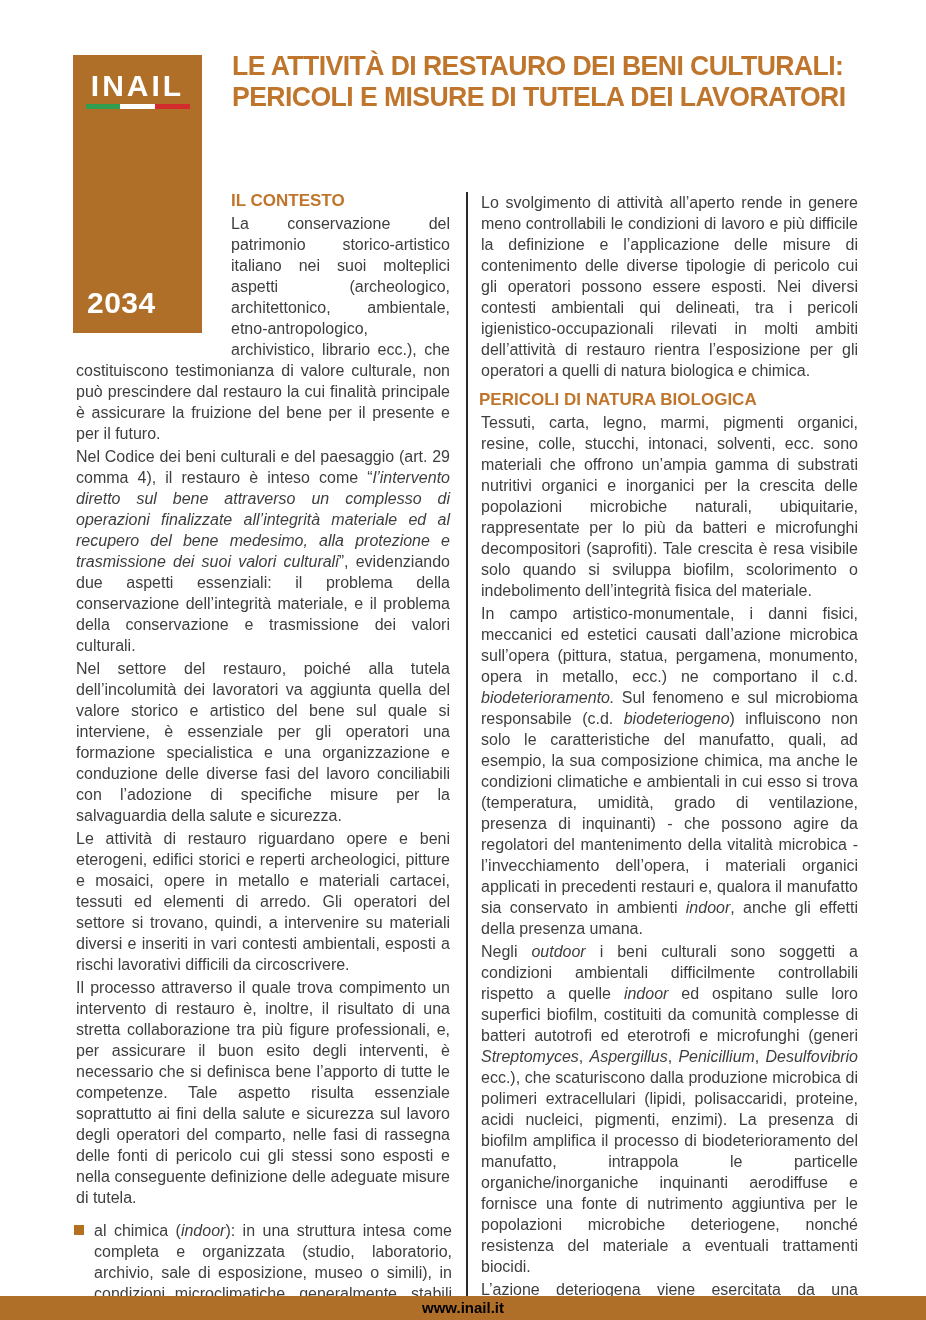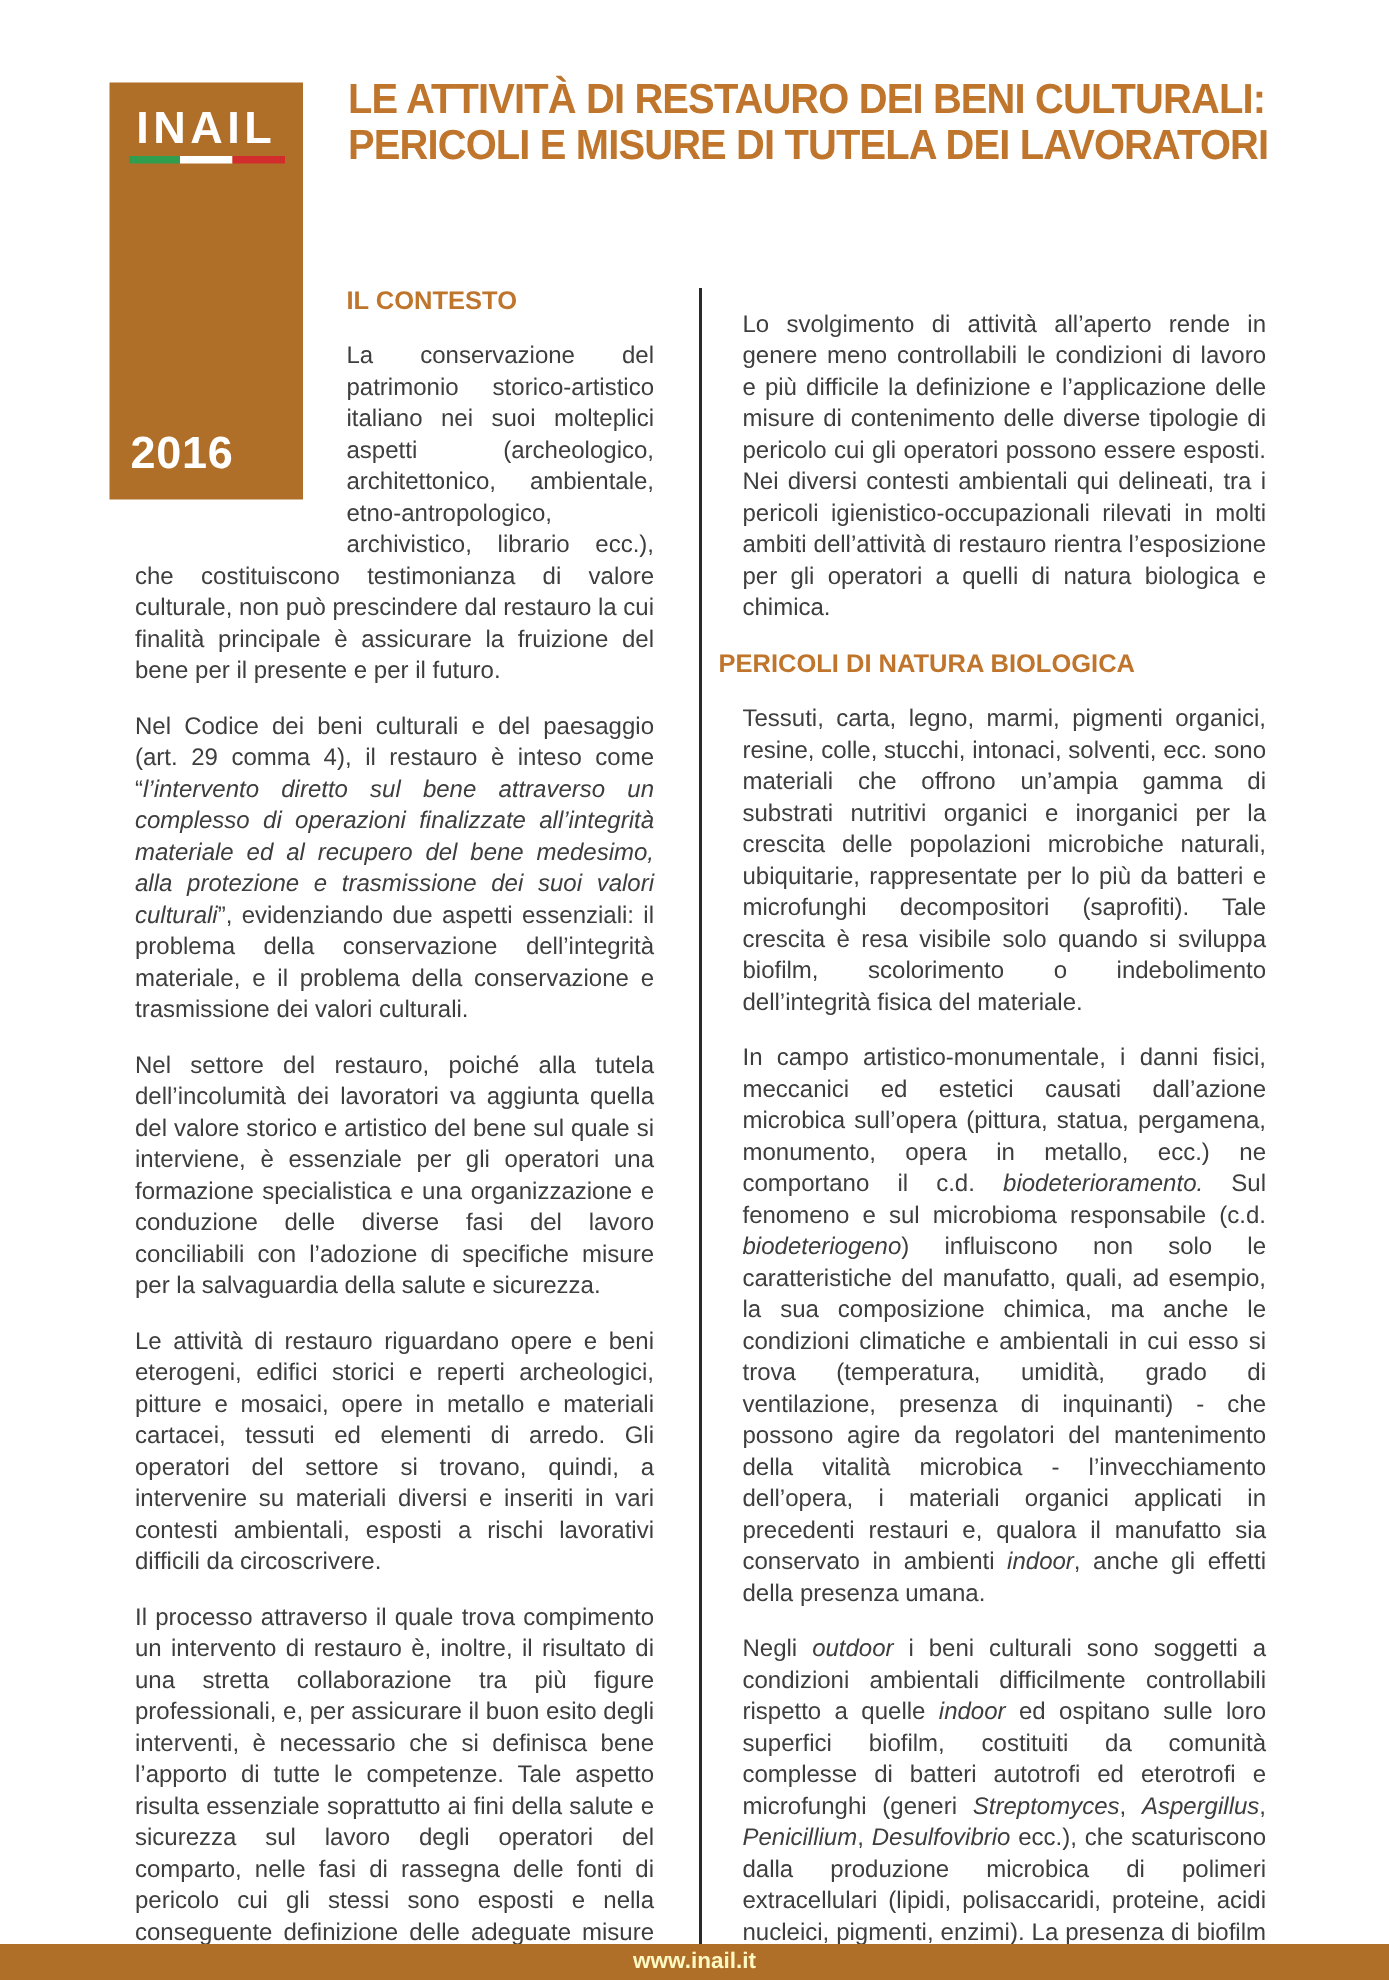--- a/index.html
+++ b/index.html
@@ -32,21 +32,21 @@
     white-space:nowrap;
   }
 
   
   .col {
     position:absolute; top:190px; font-size:16px; line-height:21px;
     color:#3e3e3e; text-align:justify; height:1106px; overflow:hidden;
   }
   .col-left  { left:74px;  width:378px; }
   .col-right { left:479px; width:381px; }
-  .col p { margin:16px; }
+  .col p { margin:2px; }
   .col h2 {
     margin:0; font-size:17px; line-height:21px; color:#c0752c;
     font-weight:bold; text-align:left;
   }
   .col-right h2 { margin-top:8px; }
   .wrap-spacer { float:left; width:157px; height:166px; }
   em { font-style:italic; }
 
   .bullets { list-style:none; margin:12px 0 0; padding:0; }
   .bullets li { position:relative; padding-left:20px; margin-bottom:10px; }
@@ -59,36 +59,36 @@
     position:absolute; left:466px; top:192px; width:2px; height:1104px;
     background:#2a2a2a;
   }
 
   
   .footer {
     position:absolute; left:0; bottom:0; width:926px; height:24px;
     background:#b06f28; text-align:center;
   }
   .footer .url {
-    color:#fef9c3; font-size:15px; font-weight:bold; line-height:24px;
+    color:#000000; font-size:15px; font-weight:bold; line-height:24px;
   }
 </style>
 </head>
 <body>
 
 <div class="page">
 
   <div class="logo-box">
     <div class="logo-text">INAIL</div>
     <div class="flag-bar">
       <span class="fg"></span>
       <span class="fw"></span>
       <span class="fr"></span>
     </div>
-    <div class="year">2016</div>
+    <div class="year">2034</div>
   </div>
 
   <h1 class="title"><span>LE ATTIVITÀ DI RESTAURO DEI BENI CULTURALI:</span><br><span>PERICOLI E MISURE DI TUTELA DEI LAVORATORI</span></h1>
 
   <div class="col col-left">
     <div class="wrap-spacer"></div>
     <h2>IL CONTESTO</h2>
     <p>La conservazione del patrimonio storico-artistico italiano nei suoi molteplici aspetti (archeologico, architettonico, ambientale, etno-antropologico, archivistico, librario ecc.), che costituiscono testimonianza di valore culturale, non può prescindere dal restauro la cui finalità principale è assicurare la fruizione del bene per il presente e per il futuro.</p>
     <p><span>Nel Codice dei beni culturali e del paesaggio (art. 29 comma 4), il restauro è inteso come “</span><em>l’intervento diretto sul bene attraverso un complesso di operazioni finalizzate all’integrità materiale ed al recupero del bene medesimo, alla protezione e trasmissione dei suoi valori culturali</em><span>”, evidenziando due aspetti essenziali: il problema della conservazione dell’integrità materiale, e il problema della conservazione e trasmissione dei valori culturali.</span></p>
     <p>Nel settore del restauro, poiché alla tutela dell’incolumità dei lavoratori va aggiunta quella del valore storico e artistico del bene sul quale si interviene, è essenziale per gli operatori una formazione specialistica e una organizzazione e conduzione delle diverse fasi del lavoro conciliabili con l’adozione di specifiche misure per la salvaguardia della salute e sicurezza.</p>

